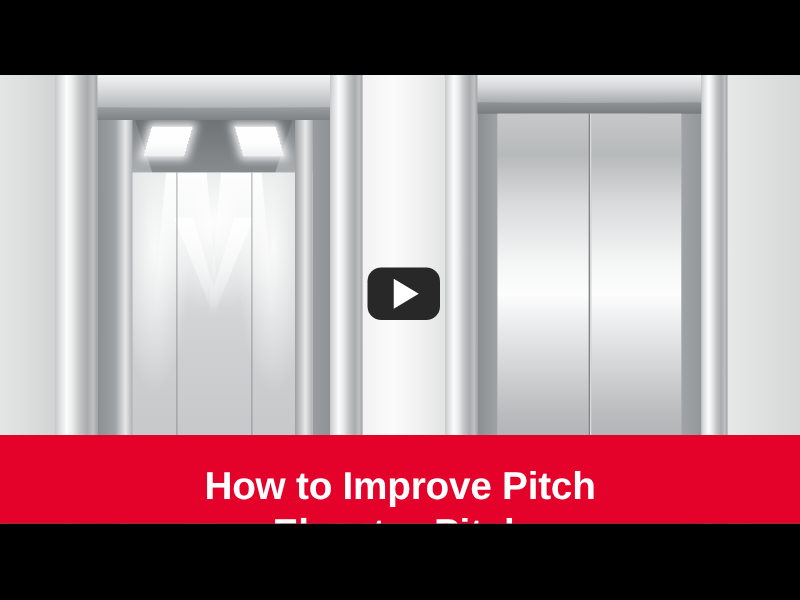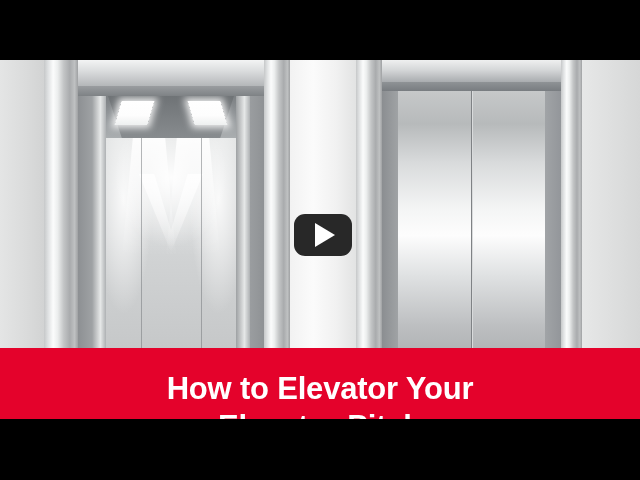--- a/index.html
+++ b/index.html
@@ -304,21 +304,21 @@
       <div class="rheader"></div>
       <div class="rheader-under"></div>
       <div class="rdoors">
         <div class="rdoor left"></div>
         <div class="rdoor right"></div>
       </div>
     </div>
 
     <div id="title-band">
       <div id="video-title">
-        <span class="line">How to Elevator Your</span>
+        <span class="line">How to Improve Pitch</span>
         <span class="line">Elevator Pitch</span>
       </div>
 
     </div>
 
   </div>
 
   <div class="letterbox top"></div>
   <div class="letterbox bottom"></div>
 

